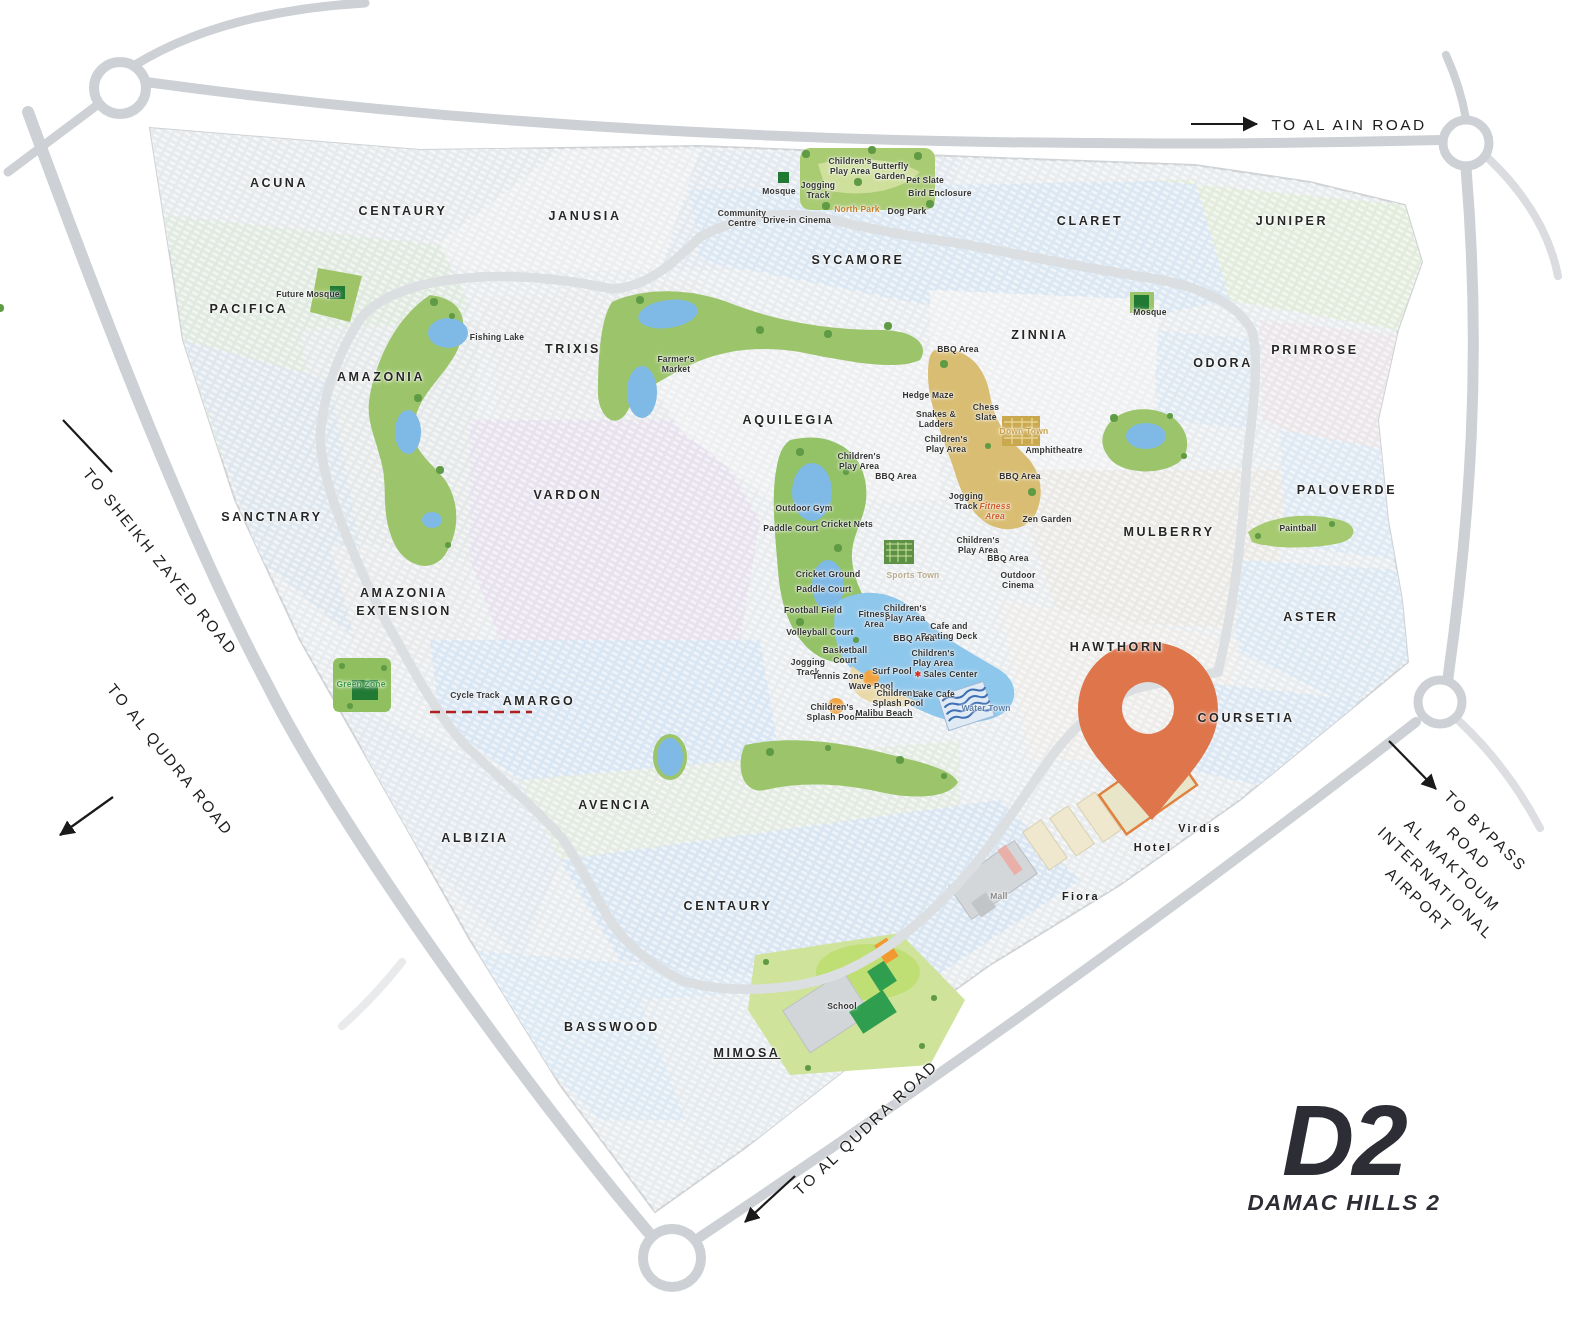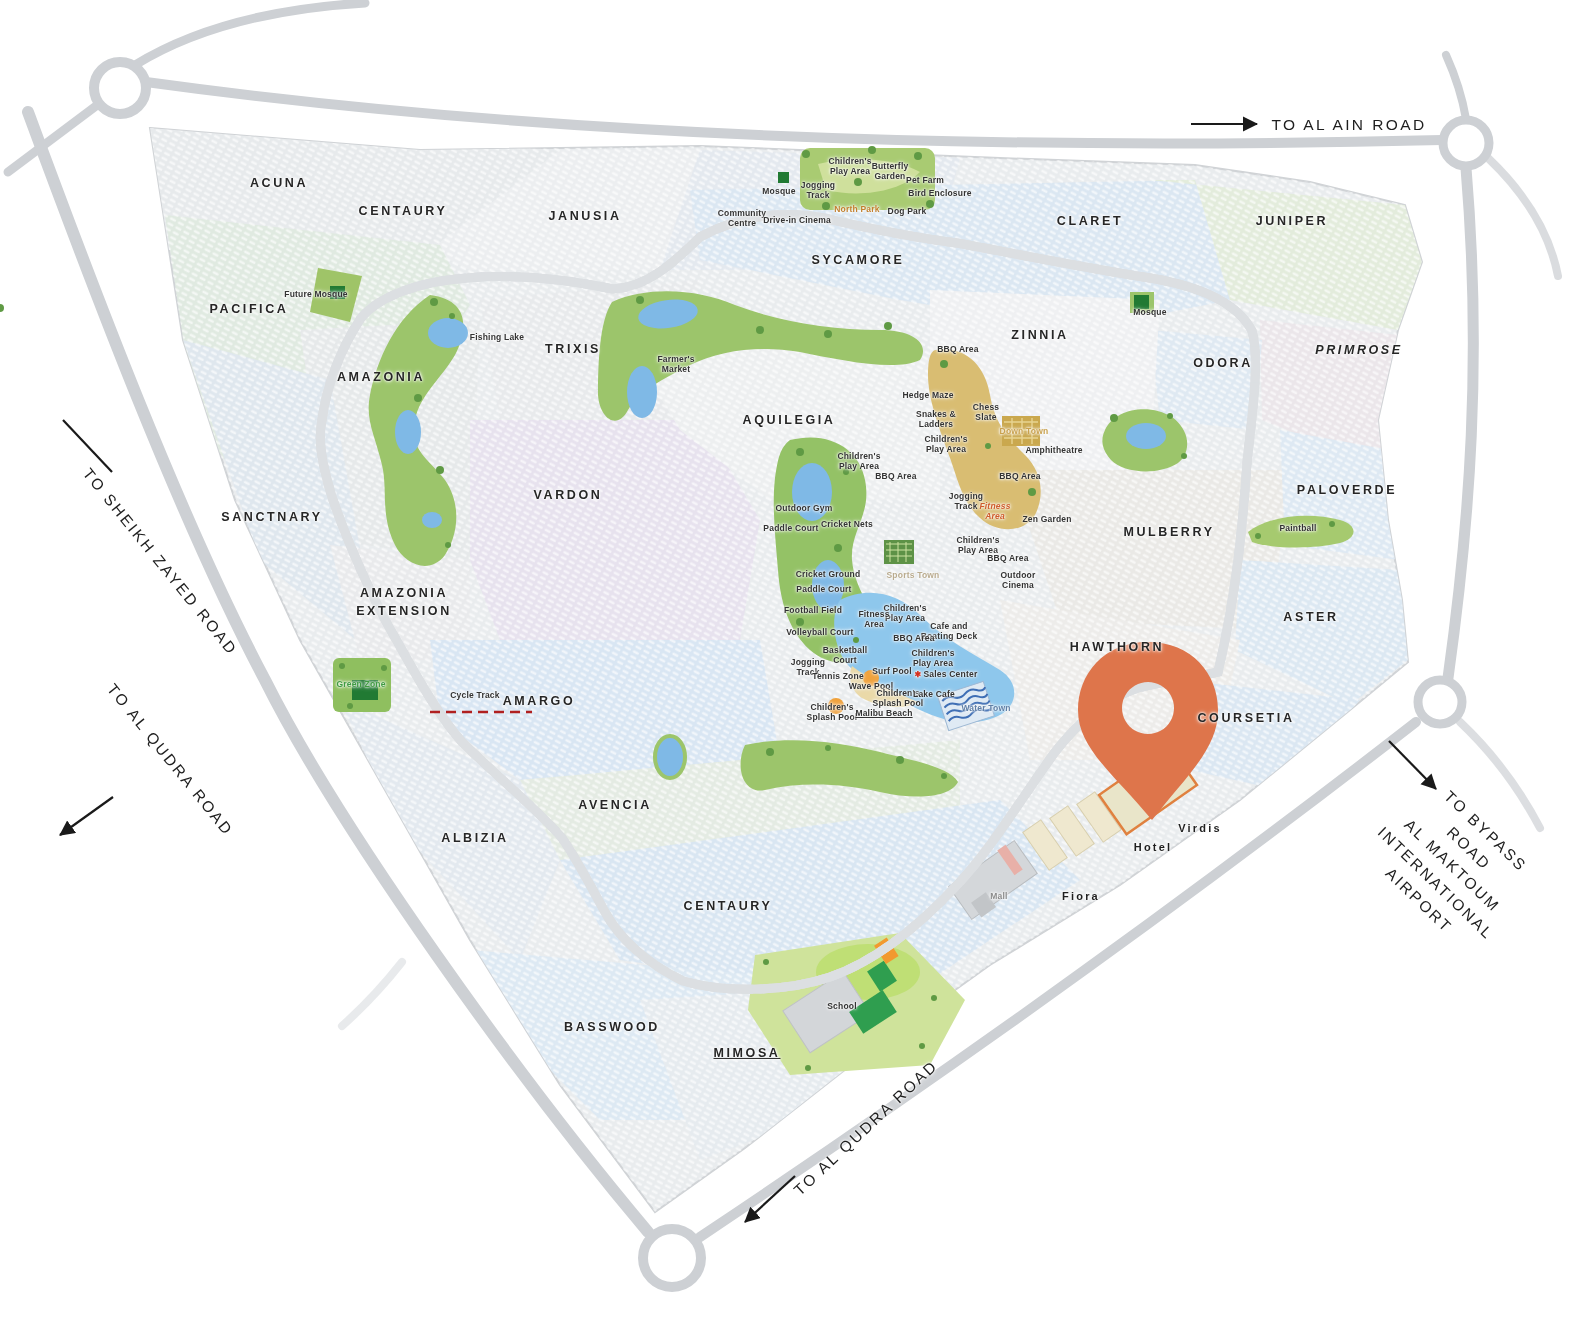--- a/index.html
+++ b/index.html
@@ -227,21 +227,21 @@
       <div class="lbl cluster" style="left: 403px; top: 211px; transform: translate(-50%, -50%) rotate(0deg);">CENTAURY</div>
       <div class="lbl cluster" style="left: 585px; top: 216px; transform: translate(-50%, -50%) rotate(0deg);">JANUSIA</div>
       <div class="lbl cluster" style="left: 249px; top: 309px; transform: translate(-50%, -50%) rotate(0deg);">PACIFICA</div>
       <div class="lbl cluster" style="left: 381px; top: 377px; transform: translate(-50%, -50%) rotate(0deg);">AMAZONIA</div>
       <div class="lbl cluster" style="left: 573px; top: 349px; transform: translate(-50%, -50%) rotate(0deg);">TRIXIS</div>
       <div class="lbl cluster" style="left: 858px; top: 260px; transform: translate(-50%, -50%) rotate(0deg);">SYCAMORE</div>
       <div class="lbl cluster" style="left: 1090px; top: 221px; transform: translate(-50%, -50%) rotate(0deg);">CLARET</div>
       <div class="lbl cluster" style="left: 1292px; top: 221px; transform: translate(-50%, -50%) rotate(0deg);">JUNIPER</div>
       <div class="lbl cluster" style="left: 1040px; top: 335px; transform: translate(-50%, -50%) rotate(0deg);">ZINNIA</div>
       <div class="lbl cluster" style="left: 1223px; top: 363px; transform: translate(-50%, -50%) rotate(0deg);">ODORA</div>
-      <div class="lbl cluster" style="left: 1359px; top: 350px; transform: translate(-50%, -50%) rotate(0deg); font-style: italic;">PRIMROSE</div>
+      <div class="lbl cluster" style="left: 1315px; top: 350px; transform: translate(-50%, -50%) rotate(0deg);">PRIMROSE</div>
       <div class="lbl cluster" style="left: 789px; top: 420px; transform: translate(-50%, -50%) rotate(0deg);">AQUILEGIA</div>
       <div class="lbl cluster" style="left: 568px; top: 495px; transform: translate(-50%, -50%) rotate(0deg);">VARDON</div>
       <div class="lbl cluster" style="left: 272px; top: 517px; transform: translate(-50%, -50%) rotate(0deg);">SANCTNARY</div>
       <div class="lbl cluster" style="left: 1169px; top: 532px; transform: translate(-50%, -50%) rotate(0deg);">MULBERRY</div>
       <div class="lbl cluster" style="left: 1347px; top: 490px; transform: translate(-50%, -50%) rotate(0deg);">PALOVERDE</div>
       <div class="lbl cluster" style="left: 1311px; top: 617px; transform: translate(-50%, -50%) rotate(0deg);">ASTER</div>
       <div class="lbl cluster" style="left: 404px; top: 602px; transform: translate(-50%, -50%) rotate(0deg);">AMAZONIA
 EXTENSION</div>
       <div class="lbl cluster" style="left: 539px; top: 701px; transform: translate(-50%, -50%) rotate(0deg);">AMARGO</div>
       <div class="lbl cluster" style="left: 1117px; top: 647px; transform: translate(-50%, -50%) rotate(0deg);">HAWTHORN</div>
@@ -250,31 +250,31 @@
       <div class="lbl cluster" style="left: 475px; top: 838px; transform: translate(-50%, -50%) rotate(0deg);">ALBIZIA</div>
       <div class="lbl cluster" style="left: 728px; top: 906px; transform: translate(-50%, -50%) rotate(0deg);">CENTAURY</div>
       <div class="lbl cluster" style="left: 612px; top: 1027px; transform: translate(-50%, -50%) rotate(0deg);">BASSWOOD</div>
       <div class="lbl cluster" style="left: 747px; top: 1053px; transform: translate(-50%, -50%) rotate(0deg); text-decoration: underline;">MIMOSA</div>
     </div>
 <div class="layer" id="labels-amenities">
       <div class="lbl amen" style="left: 850px; top: 166px; transform: translate(-50%, -50%) rotate(0deg);">Children's
 Play Area</div>
       <div class="lbl amen" style="left: 890px; top: 171px; transform: translate(-50%, -50%) rotate(0deg);">Butterfly
 Garden</div>
-      <div class="lbl amen" style="left: 925px; top: 180px; transform: translate(-50%, -50%) rotate(0deg);">Pet Farm</div>
+      <div class="lbl amen" style="left: 925px; top: 180px; transform: translate(-50%, -50%) rotate(0deg);">Pet Slate</div>
       <div class="lbl amen" style="left: 940px; top: 193px; transform: translate(-50%, -50%) rotate(0deg);">Bird Enclosure</div>
       <div class="lbl amen" style="left: 779px; top: 191px; transform: translate(-50%, -50%) rotate(0deg);">Mosque</div>
       <div class="lbl amen" style="left: 818px; top: 190px; transform: translate(-50%, -50%) rotate(0deg);">Jogging
 Track</div>
       <div class="lbl amen" style="left: 857px; top: 209px; transform: translate(-50%, -50%) rotate(0deg); color: rgb(194, 128, 47);">North Park</div>
       <div class="lbl amen" style="left: 907px; top: 211px; transform: translate(-50%, -50%) rotate(0deg);">Dog Park</div>
       <div class="lbl amen" style="left: 742px; top: 218px; transform: translate(-50%, -50%) rotate(0deg);">Community
 Centre</div>
       <div class="lbl amen" style="left: 797px; top: 220px; transform: translate(-50%, -50%) rotate(0deg);">Drive-in Cinema</div>
-      <div class="lbl amen" style="left: 316px; top: 294px; transform: translate(-50%, -50%) rotate(0deg); text-align: center;">Future Mosque</div>
+      <div class="lbl amen" style="left: 308px; top: 294px; transform: translate(-50%, -50%) rotate(0deg); text-align: center;">Future Mosque</div>
       <div class="lbl amen" style="left: 449px; top: 337px; transform: translate(-50%, -50%) rotate(0deg); margin-left: 48px;">Fishing Lake</div>
       <div class="lbl amen" style="left: 1150px; top: 312px; transform: translate(-50%, -50%) rotate(0deg);">Mosque</div>
       <div class="lbl amen" style="left: 676px; top: 364px; transform: translate(-50%, -50%) rotate(0deg);">Farmer's
 Market</div>
       <div class="lbl amen" style="left: 958px; top: 349px; transform: translate(-50%, -50%) rotate(0deg);">BBQ Area</div>
       <div class="lbl amen" style="left: 928px; top: 395px; transform: translate(-50%, -50%) rotate(0deg);">Hedge Maze</div>
       <div class="lbl amen" style="left: 986px; top: 412px; transform: translate(-50%, -50%) rotate(0deg);">Chess
 Slate</div>
       <div class="lbl amen" style="left: 1024px; top: 431px; transform: translate(-50%, -50%) rotate(0deg); color: rgb(201, 161, 78);">Down Town</div>
       <div class="lbl amen" style="left: 936px; top: 419px; transform: translate(-50%, -50%) rotate(0deg);">Snakes &amp;
@@ -342,14 +342,18 @@
 <div class="layer" id="labels-roads">
       <div class="lbl road" style="left: 1349px; top: 125px; transform: translate(-50%, -50%) rotate(0deg);">TO AL AIN ROAD</div>
       <div class="lbl road" style="left: 160px; top: 562px; transform: translate(-50%, -50%) rotate(51deg);">TO SHEIKH ZAYED ROAD</div>
       <div class="lbl road" style="left: 170px; top: 760px; transform: translate(-50%, -50%) rotate(51deg);">TO AL QUDRA ROAD</div>
       <div class="lbl road" style="left: 866px; top: 1128px; transform: translate(-50%, -50%) rotate(-43deg);">TO AL QUDRA ROAD</div>
       <div class="lbl road" style="left: 1452px; top: 866px; transform: translate(-50%, -50%) rotate(44deg);">TO BYPASS ROAD
 AL MAKTOUM
 INTERNATIONAL AIRPORT</div>
     </div>
 
-
+<div class="logo">
+  <div class="main">D2</div>
+  <div class="sub">DAMAC HILLS 2</div>
 </div>
 
+</div>
+
 </body></html>

